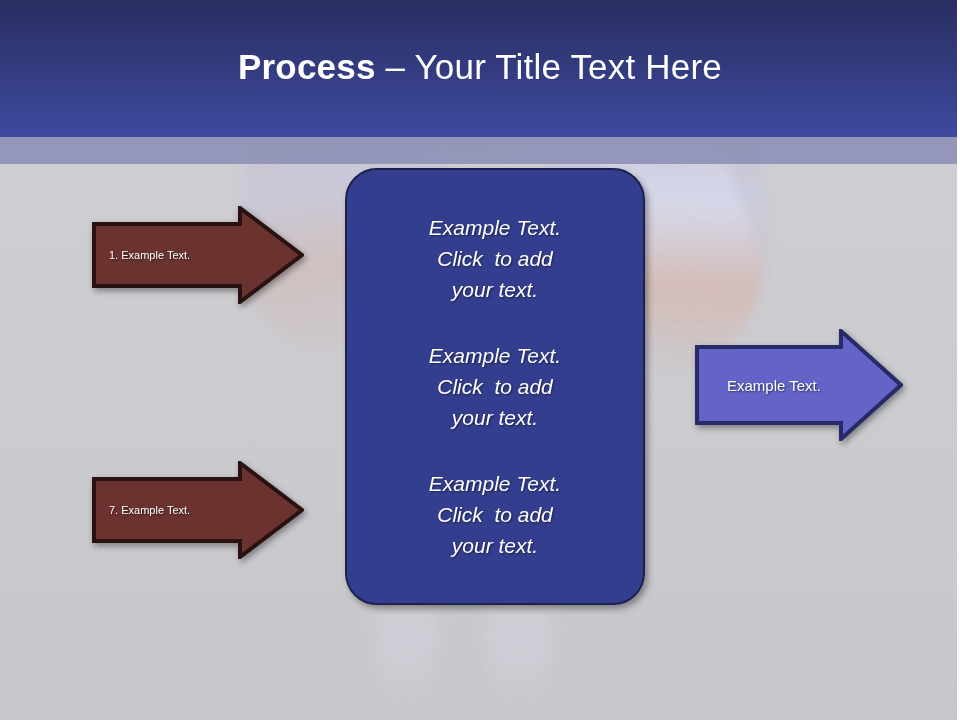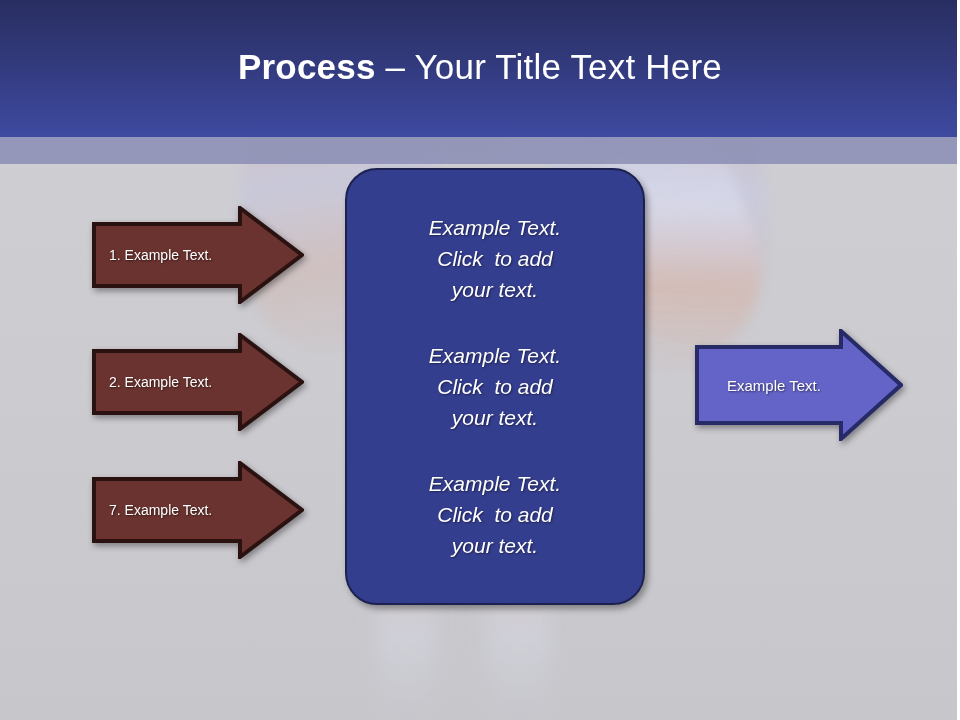--- a/index.html
+++ b/index.html
@@ -169,21 +169,21 @@
     filter: drop-shadow(2px 3px 3px rgba(0,0,0,.38));
   }
   .arrow-shape {
     position: absolute;
     inset: 0;
   }
   .arrow-label {
     position: relative;
     z-index: 2;
     color: #ffffff;
-    font-size: 14px;
+    font-size: 11px;
     white-space: nowrap;
     text-shadow: 1px 1px 2px rgba(0,0,0,.55);
   }
 
   .arrow-left-1 { left: 92px; top: 206px; width: 212px; height: 98px; }
   .arrow-left-2 { left: 92px; top: 333px; width: 212px; height: 98px; }
   .arrow-left-3 { left: 92px; top: 461px; width: 212px; height: 98px; }
   .arrow-left-1 .arrow-label,
   .arrow-left-2 .arrow-label,
   .arrow-left-3 .arrow-label { margin-left: 17px; }
@@ -243,26 +243,20 @@
   </div>
   <div class="subband"></div>
 
   <div class="arrow arrow-left-1">
     <svg class="arrow-shape" viewBox="0 0 212 98" preserveAspectRatio="none">
       <polygon points="2,18 148,18 148,2 210,49 148,96 148,80 2,80" fill="#6b3330" stroke="#2a1210" stroke-width="4" stroke-linejoin="miter"></polygon>
     </svg>
     <span class="arrow-label">1. Example Text.</span>
   </div>
 
-  <div class="arrow arrow-left-2">
-    <svg class="arrow-shape" viewBox="0 0 212 98" preserveAspectRatio="none">
-      <polygon points="2,18 148,18 148,2 210,49 148,96 148,80 2,80" fill="#6b3330" stroke="#2a1210" stroke-width="4" stroke-linejoin="miter"></polygon>
-    </svg>
-    <span class="arrow-label">2. Example Text.</span>
-  </div>
 
   <div class="arrow arrow-left-3">
     <svg class="arrow-shape" viewBox="0 0 212 98" preserveAspectRatio="none">
       <polygon points="2,18 148,18 148,2 210,49 148,96 148,80 2,80" fill="#6b3330" stroke="#2a1210" stroke-width="4" stroke-linejoin="miter"></polygon>
     </svg>
     <span class="arrow-label">7. Example Text.</span>
   </div>
 
   <div class="panel">
     <div class="panel-block">

